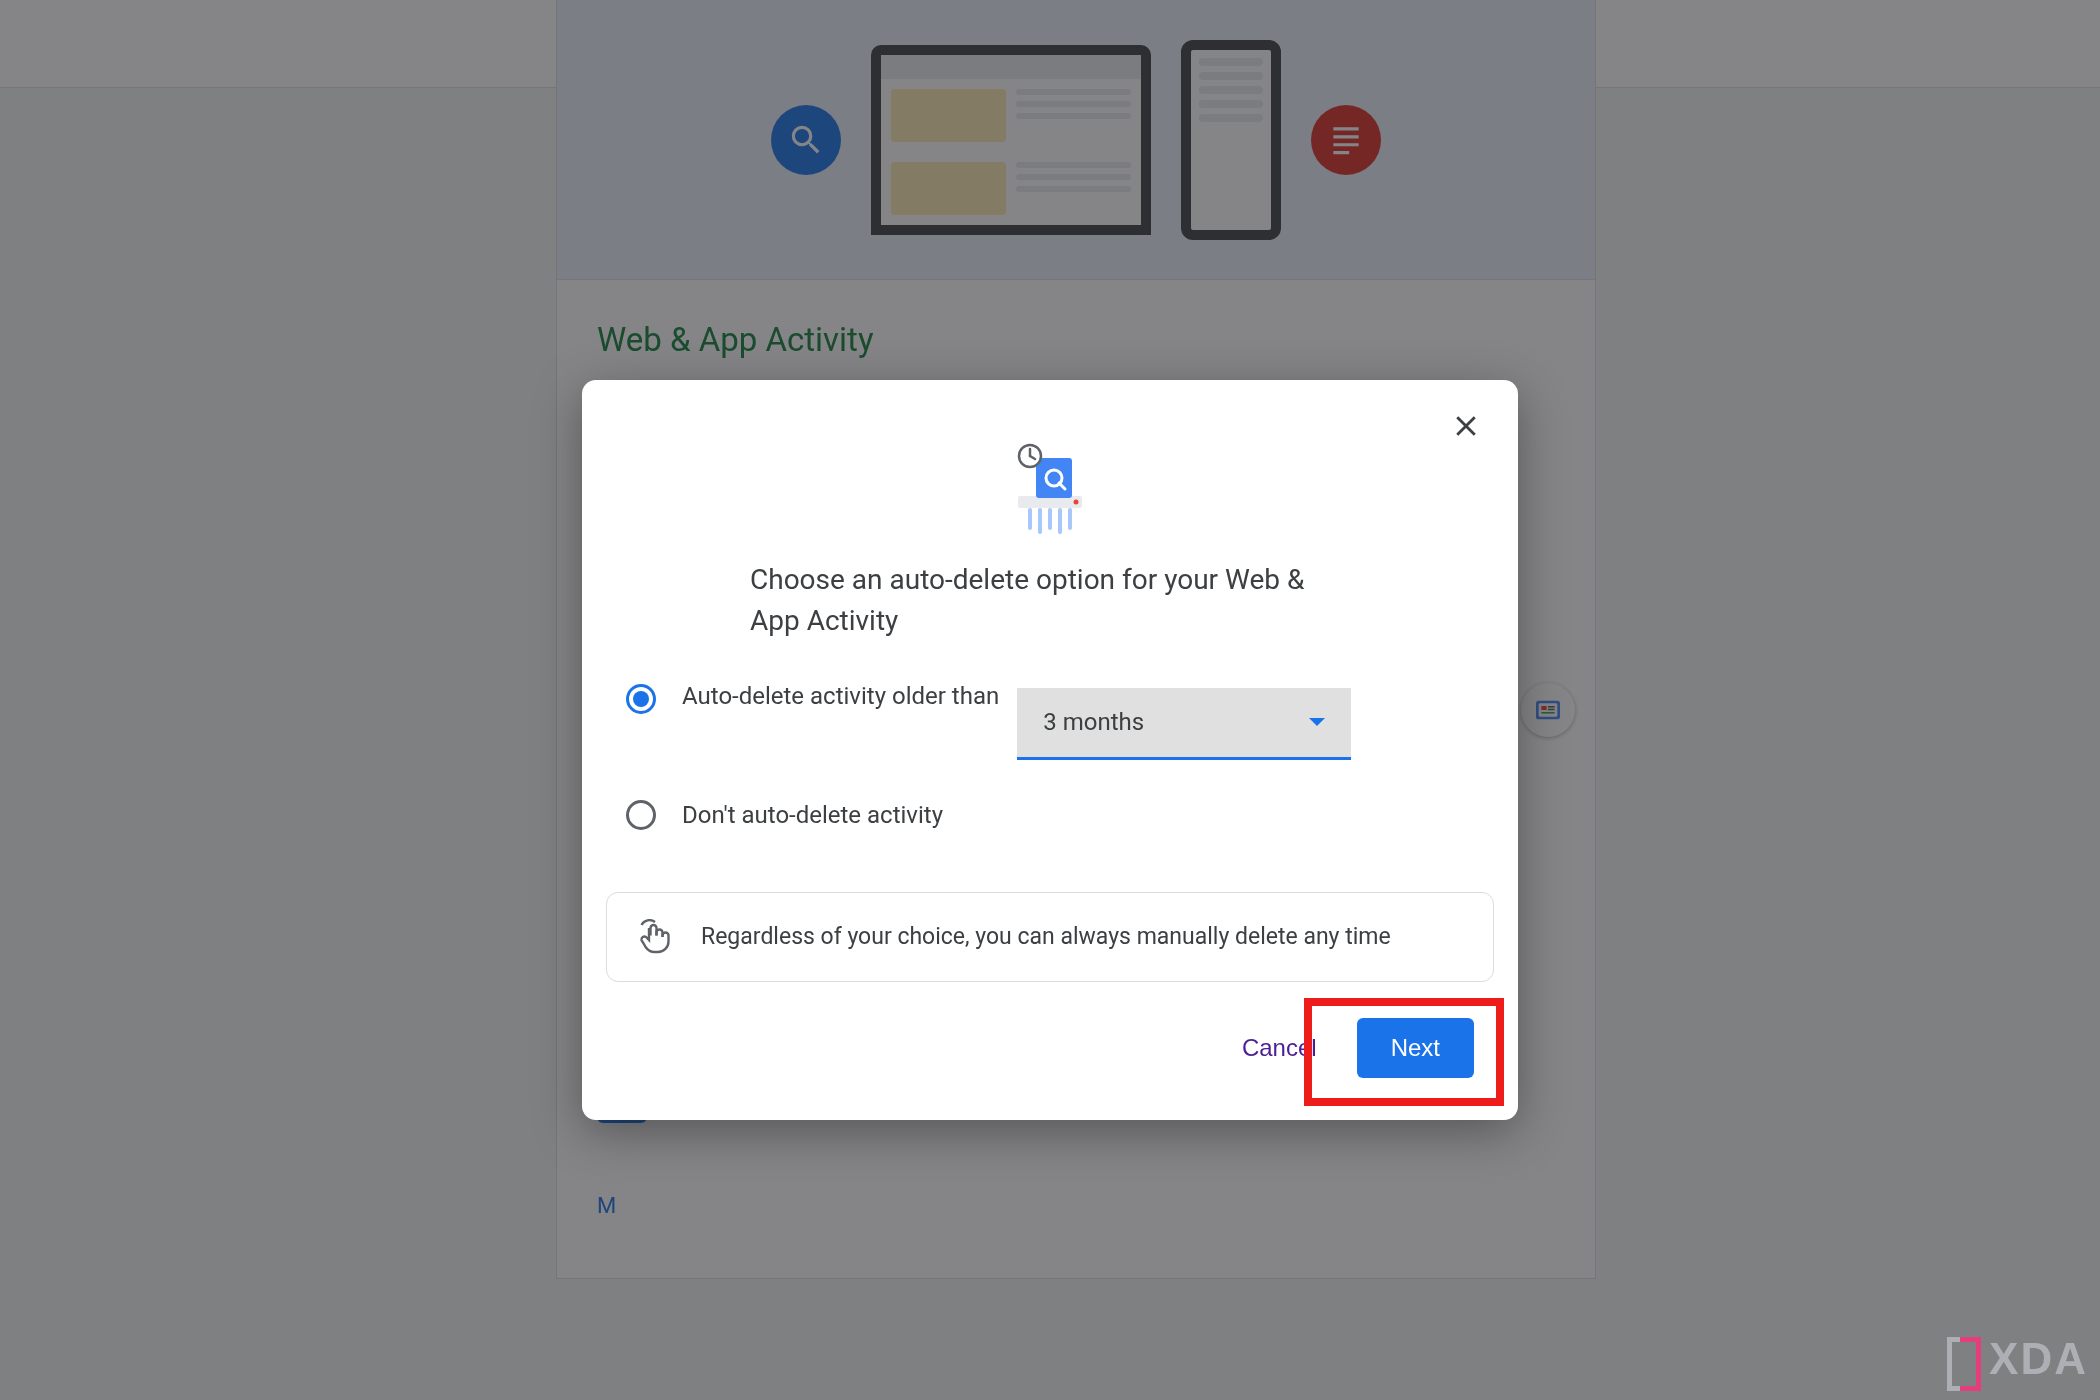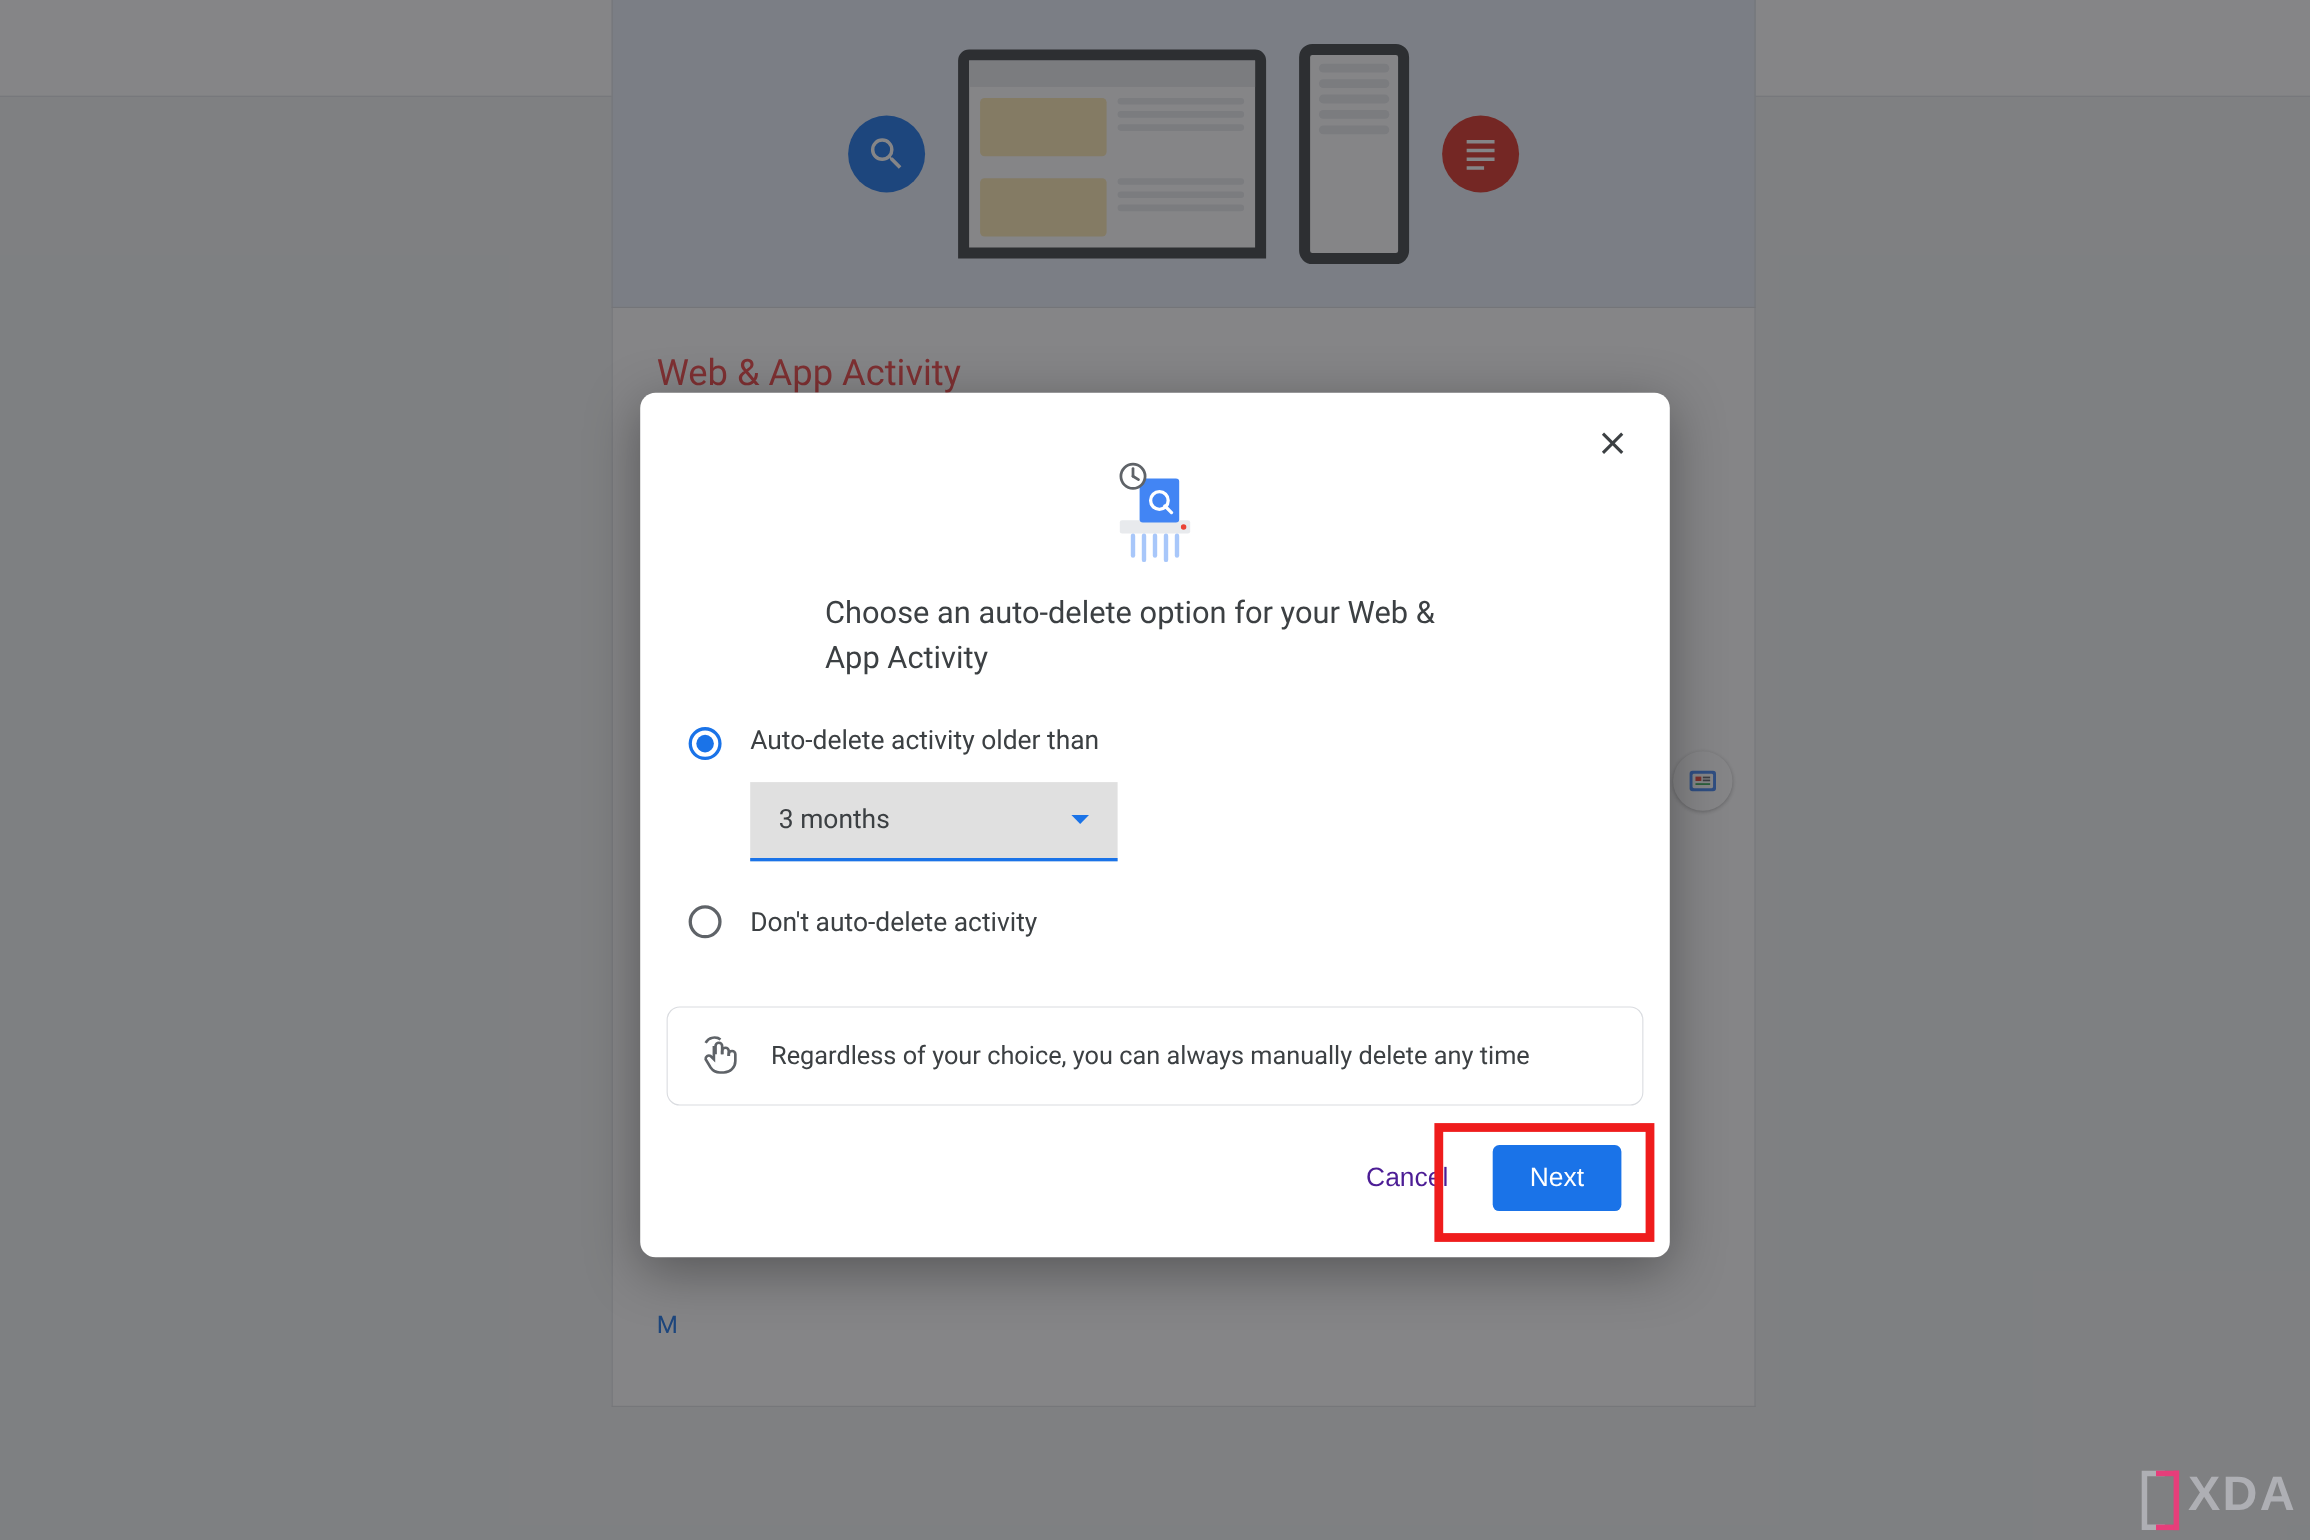--- a/index.html
+++ b/index.html
@@ -25,21 +25,21 @@
     display: flex; align-items: center; justify-content: center;
     gap: 30px;
   }
   .card-body {
     width: 100%;
     background: #fff;
     border: 1px solid #dadce0;
     border-top: none;
     padding: 40px 40px 60px 40px;
   }
-  .card-title { font-size: 33px; color: #ef4444; font-weight: 400; margin-bottom: 20px; }
+  .card-title { font-size: 33px; color: #15803d; font-weight: 400; margin-bottom: 20px; }
   .card-p { font-size: 22px; color: #5f6368; margin-bottom: 12px; }
   .subhead { font-size: 22px; color: #5f6368; margin-top: 60px; margin-bottom: 30px; }
   .badge-row { display:flex; gap:12px; margin-bottom:30px; }
   .badge-sq { width:50px;height:50px;border-radius:6px;background:#1a73e8; }
 
   
   .hero-laptop {
     width: 280px; height: 190px; background:#fff; border:10px solid #3c4043; border-radius:10px 10px 0 0;
     display:flex;flex-direction:column;
   }
@@ -100,21 +100,21 @@
     padding:0 44px; margin-top: 16px;
   }
   .radio{
     width:30px;height:30px;border-radius:50%;position:relative;flex:none;margin-top:2px;
   }
   .radio-outer{position:absolute;inset:0;border-radius:50%;}
   .radio.selected .radio-outer{border:3px solid #1a73e8;}
   .radio.selected .radio-inner{position:absolute;inset:7px;border-radius:50%;background:#1a73e8;}
   .radio.unselected .radio-outer{border:3px solid #5f6368;}
   .option-label{font-size:24px;color:#3c4043;}
-  .option-col{display:flex;flex-direction:column;gap:18px;}
+  .option-col{display:flex;flex-direction:row;gap:18px;}
 
   .dropdown{
     width:334px;height:72px;background:#e0e0e0;
     border-bottom:3px solid #1a73e8;
     display:flex;align-items:center;justify-content:space-between;
     padding:0 26px;cursor:pointer;
     margin-top: 6px;
   }
   .dropdown-label{font-size:24px;color:#3c4043;}
   .dropdown-arrow{width:0;height:0;border-left:8px solid transparent;border-right:8px solid transparent;border-top:8px solid #1a73e8;}

